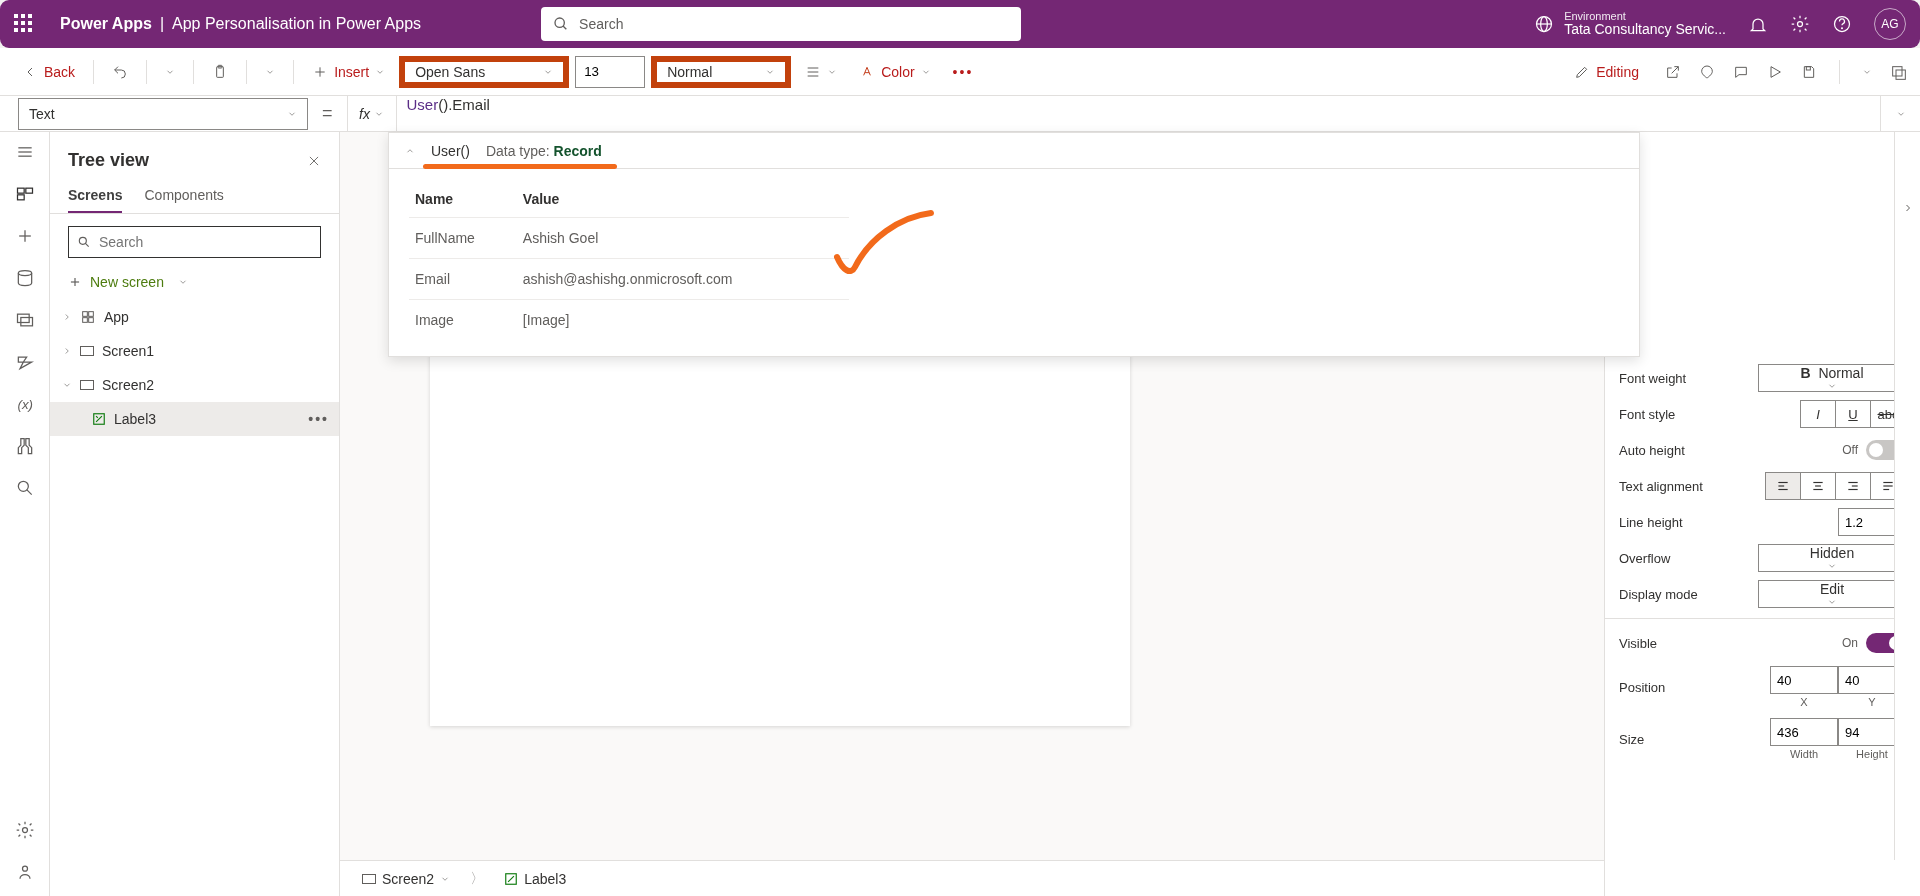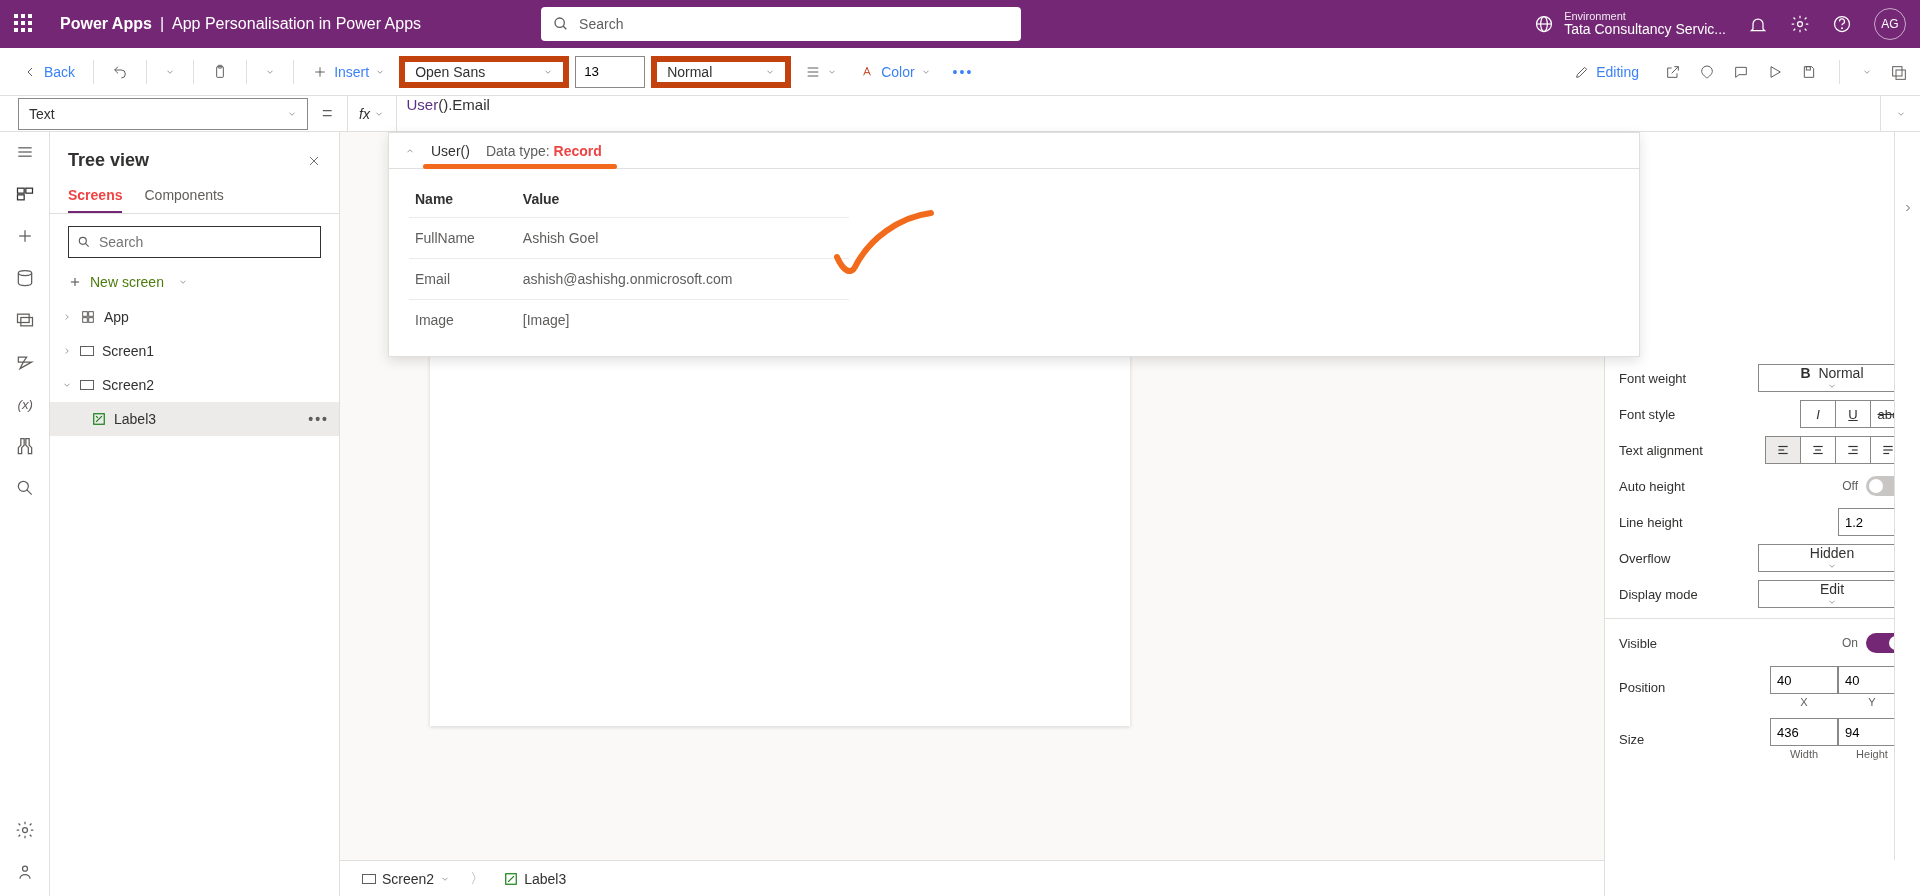--- a/index.html
+++ b/index.html
@@ -1,35 +1,35 @@
 <!DOCTYPE html>
 <html><head>
 <meta charset="utf-8">
 <style>
 * { box-sizing: border-box; margin: 0; padding: 0; font-family: "Segoe UI", Arial, sans-serif; }
 body { width: 1920px; height: 896px; overflow: hidden; background: #f3f2f1; color: #323130; font-size: 14px; }
 
 
-.top-header { height: 48px; background: #742774; display: flex; align-items: center; color: #fff; padding: 0 14px; }
+.top-header { height: 48px; background: #742774; display: flex; align-items: center; color: #fff; padding: 0 14px; border-radius: 9px; }
 .waffle { width: 20px; height: 20px; display: grid; grid-template-columns: repeat(3,4px); grid-template-rows: repeat(3,4px); gap: 3px; cursor: pointer; }
 .waffle span { background: #fff; width: 4px; height: 4px; }
 .app-title { margin-left: 26px; font-size: 16px; display: flex; align-items: center; gap: 8px; }
 .app-title .bold { font-weight: 600; }
 .search-box { margin-left: 120px; width: 480px; height: 34px; background: #fff; border-radius: 4px; display: flex; align-items: center; padding: 0 12px; color: #605e5c; }
 .search-box svg { width: 16px; height: 16px; stroke: #605e5c; fill: none; stroke-width: 2; margin-right: 10px; }
 .hdr-right { margin-left: auto; display: flex; align-items: center; gap: 22px; }
 .env { line-height: 1.1; }
 .env .lbl { font-size: 11px; opacity: .9; }
 .env .val { font-size: 14px; }
 .hdr-icon { width: 20px; height: 20px; stroke: #fff; fill: none; stroke-width: 1.5; cursor: pointer; }
 .avatar { width: 32px; height: 32px; border-radius: 50%; border: 1px solid rgba(255,255,255,.6); display: flex; align-items: center; justify-content: center; font-size: 12px; }
 
 
 .command-bar { height: 48px; background: #fff; border-bottom: 1px solid #e1dfdd; display: flex; align-items: center; padding: 0 14px; gap: 6px; }
-.cmd-btn { display: flex; align-items: center; gap: 6px; height: 32px; padding: 0 8px; cursor: pointer; color: #3b82f6; }
+.cmd-btn { display: flex; align-items: center; gap: 6px; height: 32px; padding: 0 8px; cursor: pointer; color: #b91c1c; }
 .vsep { width: 1px; height: 24px; background: #e1dfdd; margin: 0 4px; }
 .cmd-icon { width: 16px; height: 16px; stroke: #605e5c; fill: none; stroke-width: 1.5; }
 .chevron { width: 10px; height: 10px; stroke: #605e5c; fill: none; stroke-width: 1.5; }
 .font-select, .weight-select { height: 32px; border: 6px solid #c2410c; background: #fff; display: flex; align-items: center; justify-content: space-between; padding: 0 10px; cursor: pointer; }
 .font-select { width: 170px; }
 .size-input { width: 70px; height: 32px; border: 1px solid #8a8886; padding: 0 8px; background:#fff; }
 .weight-select { width: 140px; }
 .cmd-right { margin-left: auto; display: flex; align-items: center; gap: 18px; }
 
 
@@ -48,21 +48,21 @@
 .rail-icon { width: 20px; height: 20px; stroke: #605e5c; fill: none; stroke-width: 1.5; cursor: pointer; }
 .rail-icon.active { stroke: #323130; }
 .rail-bottom { margin-top: auto; display:flex; flex-direction:column; gap:22px; align-items:center; padding-bottom:14px;}
 
 .tree-panel { width: 290px; background: #fff; border-right: 1px solid #e1dfdd; display: flex; flex-direction: column; }
 .tree-hdr { display: flex; align-items: center; justify-content: space-between; padding: 18px 18px 8px; }
 .tree-hdr h2 { font-size: 18px; font-weight: 600; }
 .close-x { width: 14px; height:14px; stroke:#605e5c; stroke-width:1.5; cursor:pointer; }
 .tree-tabs { display: flex; gap: 22px; padding: 0 18px; border-bottom: 1px solid #e1dfdd; }
 .tree-tab { padding: 8px 0; cursor: pointer; color: #605e5c; }
-.tree-tab.active { color: #ef4444; border-bottom: 2px solid #742774; font-weight:600; }
+.tree-tab.active { color: #404040; border-bottom: 2px solid #742774; font-weight:600; }
 .tree-search { margin: 12px 18px; height: 32px; border: 1px solid #323130; display: flex; align-items: center; padding: 0 8px; }
 .tree-search svg { width: 14px; height: 14px; stroke:#605e5c; fill:none; stroke-width:2; margin-right:8px;}
 .tree-search input { border:none; outline:none; flex:1; font-size:14px; }
 .new-screen { display:flex; align-items:center; gap:8px; padding: 4px 18px 10px; color:#4d7c0f; cursor:pointer;}
 .tree-list { flex:1; overflow:auto; }
 .tree-item { display:flex; align-items:center; gap:8px; height:34px; padding-left:12px; cursor:pointer; }
 .tree-item.selected { background:#edebe9;}
 .tree-item .chev { width:10px; height:10px; stroke:#605e5c; fill:none; stroke-width:1.5;}
 .tree-item .scrn-icon { width:14px; height:10px; border:1px solid #605e5c;}
 .tree-item .more { margin-left:auto; margin-right:10px; font-weight:bold; letter-spacing:2px; color:#605e5c;}
@@ -96,21 +96,21 @@
 .toggle.on .knob{ left:23px;}
 .dual { display:flex; }
 .dual-col { display:flex; flex-direction:column; align-items:center; gap:2px;}
 .dual-col .cap { font-size:11px; color:#605e5c;}
 
 
 .result-panel { position:absolute; left:388px; top:132px; width:1252px; background:#fff; border:1px solid #e1dfdd; box-shadow:0 4px 12px rgba(0,0,0,.12); z-index:50;}
 .result-hdr { height:36px; border-bottom:1px solid #e1dfdd; display:flex; align-items:center; padding:0 16px; gap:16px;}
 .result-hdr .fn { color:#323130;}
 .result-hdr .dtype { color:#605e5c;}
-.result-hdr .dtype b{ color:#ef4444;}
+.result-hdr .dtype b{ color:#14532d;}
 .annot-underline { position:absolute; left:34px; top:31px; width:194px; height:5px; background:#f26a1b; border-radius:3px;}
 .result-table { padding: 12px 20px 16px;}
 .result-table table { border-collapse:collapse; width:440px;}
 .result-table th { text-align:left; font-weight:600; color:#323130; padding:10px 6px; font-size:14px;}
 .result-table td { padding:12px 6px; color:#605e5c; font-size:14px; border-top:1px solid #edebe9;}
 .annot-check { position:absolute; left:440px; top:40px; pointer-events:none;}
 
 .truncated-partial { position:absolute; right:0; top:132px; height:22px; padding:0 6px; font-size:13px; color:#605e5c; background:#fff; border-left:1px solid #e1dfdd; border-bottom:1px solid #e1dfdd;}
 </style>
 </head>
@@ -487,20 +487,29 @@
         </div>
       <div class="seg">
           <u>U</u>
         </div>
       <div class="seg">
           <s>abc</s>
         </div>
     </div>
   </div>
   <div class="prop-row">
+    <span class="lbl">Auto height</span>
+    <div style="display:flex; align-items:center; gap:8px;">
+      <span style="font-size:12px; color:#605e5c;">Off</span>
+      <div class="toggle">
+          <div class="knob"></div>
+        </div>
+    </div>
+  </div>
+  <div class="prop-row">
     <span class="lbl">Text alignment</span>
     <div class="btn-group">
       <div class="seg active">
           <svg width="14" height="14" viewBox="0 0 24 24" stroke="#323130" stroke-width="2">
             <line x1="4" y1="6" x2="20" y2="6"></line>
             <line x1="4" y1="12" x2="14" y2="12"></line>
             <line x1="4" y1="18" x2="20" y2="18"></line>
           </svg>
         </div>
       <div class="seg">
@@ -516,29 +525,20 @@
             <line x1="10" y1="12" x2="20" y2="12"></line>
             <line x1="4" y1="18" x2="20" y2="18"></line>
           </svg>
         </div>
       <div class="seg">
           <svg width="14" height="14" viewBox="0 0 24 24" stroke="#323130" stroke-width="2">
             <line x1="4" y1="6" x2="20" y2="6"></line>
             <line x1="4" y1="12" x2="20" y2="12"></line>
             <line x1="4" y1="18" x2="14" y2="18"></line>
           </svg>
-        </div>
-    </div>
-  </div>
-  <div class="prop-row">
-    <span class="lbl">Auto height</span>
-    <div style="display:flex; align-items:center; gap:8px;">
-      <span style="font-size:12px; color:#605e5c;">Off</span>
-      <div class="toggle">
-          <div class="knob"></div>
         </div>
     </div>
   </div>
   <div class="prop-row">
     <span class="lbl">Line height</span>
     <input class="small-input" value="1.2" style="">
   </div>
   <div class="prop-row">
     <span class="lbl">Overflow</span>
     <div class="prop-input">

